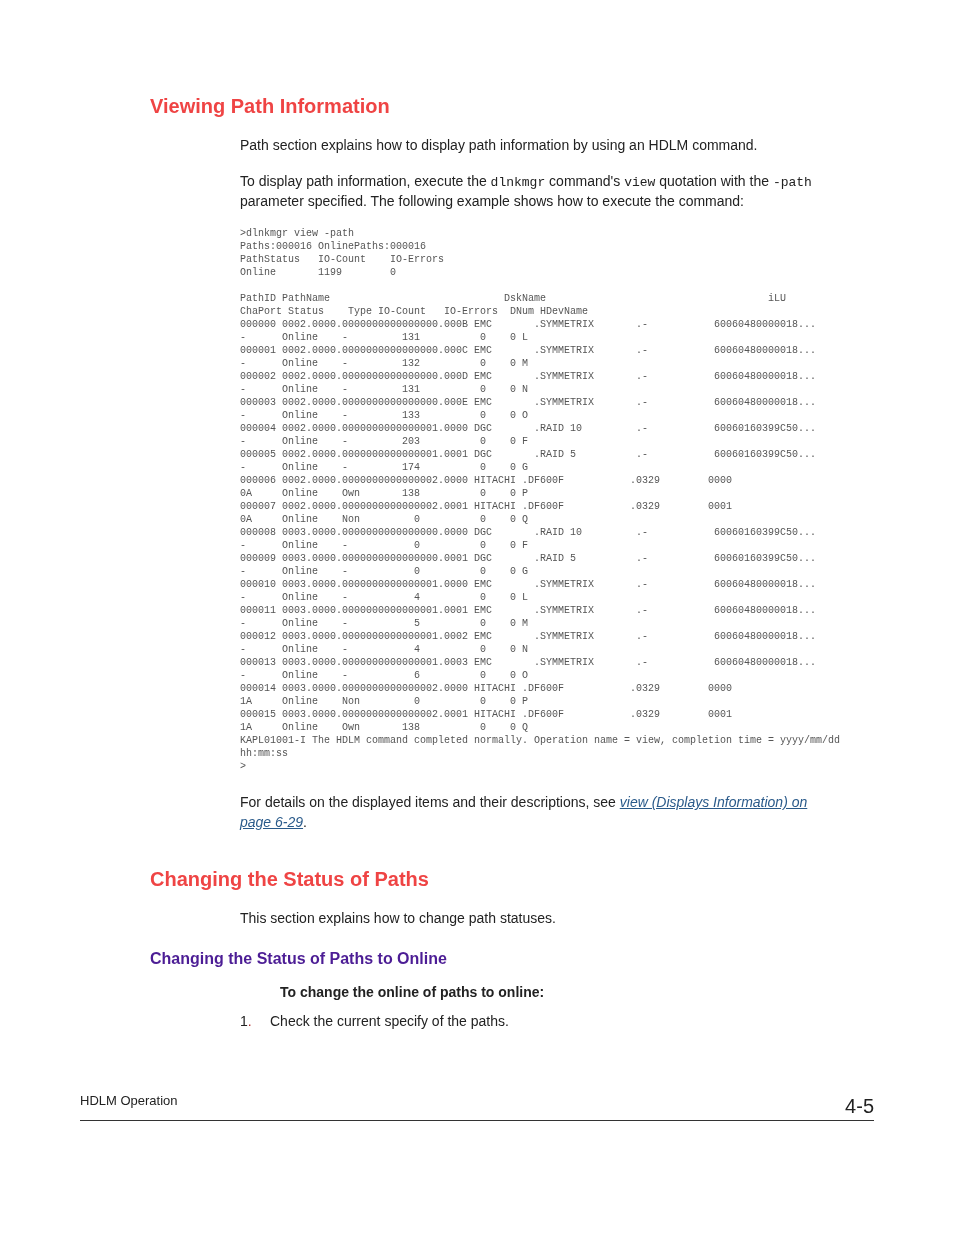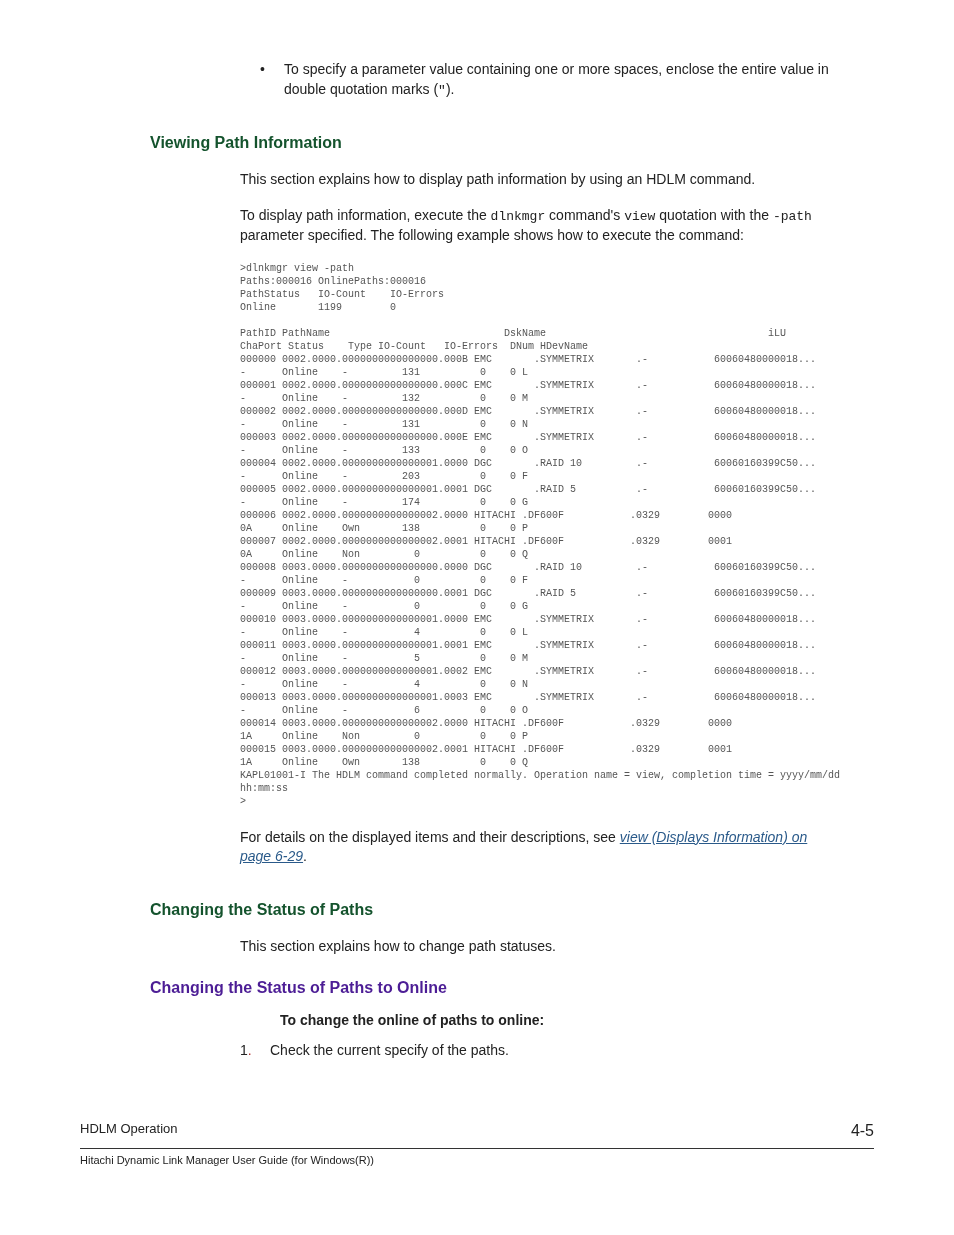--- a/index.html
+++ b/index.html
@@ -26,22 +26,22 @@
     content: "•";
     position: absolute;
     left: 0;
     font-size: 14px;
   }
   .mono {
     font-family: "Courier New", monospace;
     font-size: 13px;
   }
   h2 {
-    color: #14532d;
-    font-size: 16px;
+    color: #ef4444;
+    font-size: 20px;
     font-weight: bold;
     margin: 32px 0 16px 70px;
   }
   h3 {
     color: #4c1d95;
     font-size: 16px;
     font-weight: bold;
     margin: 20px 0 12px 70px;
   }
   .body-text {
@@ -89,44 +89,41 @@
     text-align: left;
   }
   .footer-line1 {
     font-size: 13px;
     padding-bottom: 6px;
     position: relative;
   }
   .page-num {
     position: absolute;
     right: 0;
-    font-size: 16px;
+    font-size: 20px;
   }
   .footer-rule {
     border: none;
     border-top: 1px solid #333;
     margin: 4px 0;
   }
   .footer-line2 {
     font-size: 11px;
     margin-top: 4px;
   }
 </style>
 </head>
 <body>
 
 <div class="bullet-list">
-  <div class="bullet-item">
-    <span>To specify a parameter value containing one or more spaces, enclose the entire value in double quotation marks (</span><span class="mono">"</span><span>).</span>
-  </div>
 </div>
 
 <h2>Viewing Path Information</h2>
 
-<div class="body-text">This section explains how to display path information by using an HDLM command.</div>
+<div class="body-text">Path section explains how to display path information by using an HDLM command.</div>
 
 <div class="body-text">
   <span>To display path information, execute the </span><span class="mono">dlnkmgr</span><span> command's </span><span class="mono">view</span><span> quotation with the </span><span class="mono">-path</span><span> parameter specified. The following example shows how to execute the command:</span>
 </div>
 
 <div class="code-block">&gt;dlnkmgr view -path
 Paths:000016 OnlinePaths:000016
 PathStatus   IO-Count    IO-Errors
 Online       1199        0
 
@@ -186,14 +183,13 @@
     <span>Check the current specify of the paths.</span>
   </div>
 </div>
 
 <div class="footer">
   <div class="footer-line1">
     <span>HDLM Operation</span>
     <span class="page-num">4-5</span>
   </div>
   <hr class="footer-rule">
-  <div class="footer-line2">Hitachi Dynamic Link Manager User Guide (for Windows(R))</div>
 </div>
 
 </body></html>

